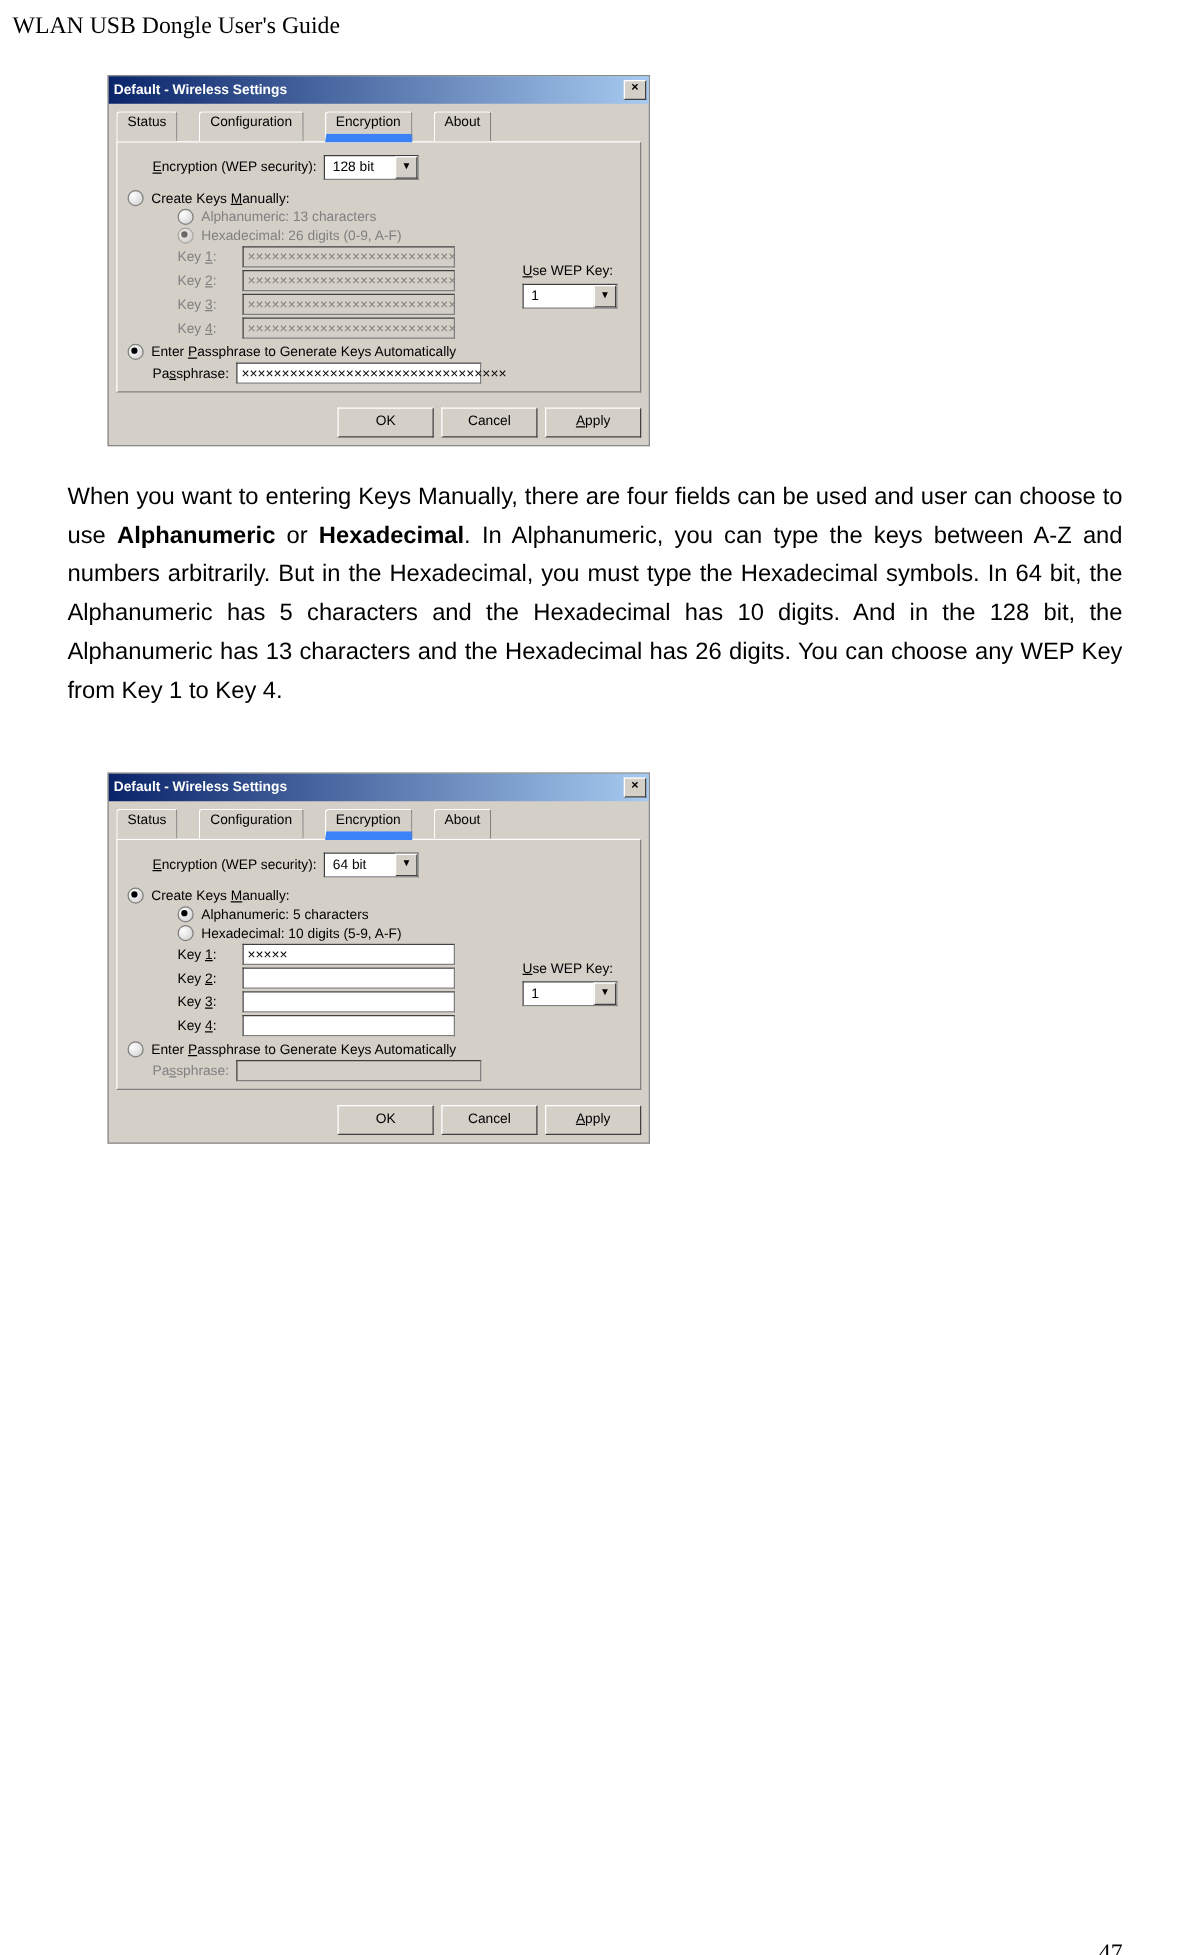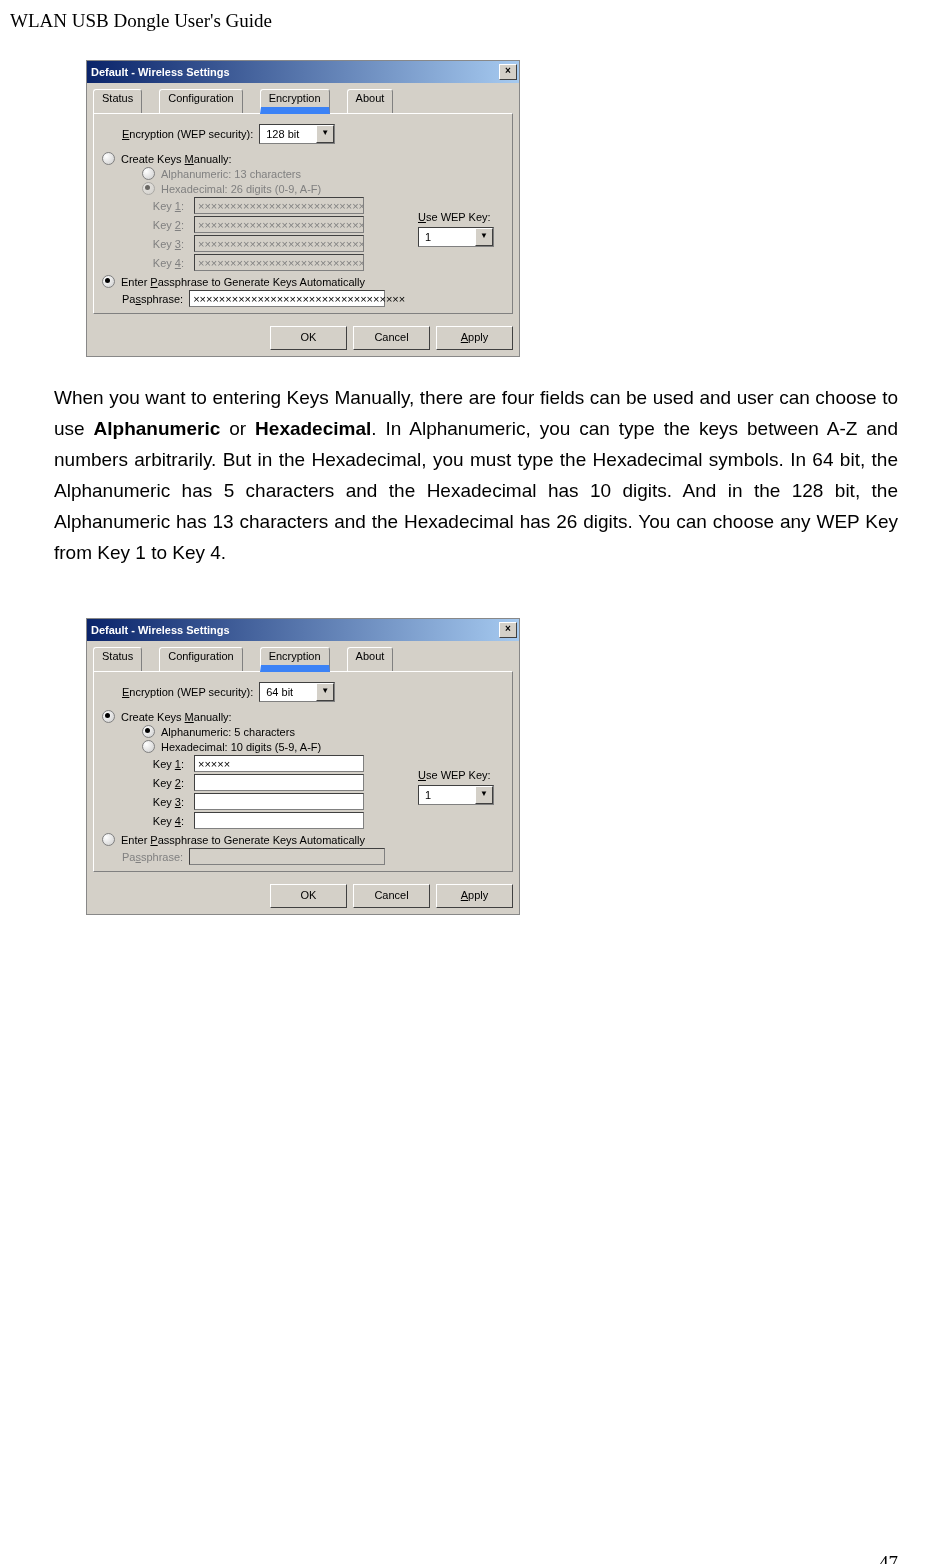--- a/index.html
+++ b/index.html
@@ -14,21 +14,21 @@
 .tab-body{margin:0 6px 6px 6px;border:1px solid #fff;border-right-color:#808080;border-bottom-color:#808080;padding:8px 8px 4px 8px;background:#d4d0c8}
 .row{display:flex;align-items:center;margin:2px 0;gap:6px}
 .sel{border:1px solid #808080;border-top-color:#404040;border-left-color:#404040;background:#fff;height:18px;display:flex;align-items:center}
 .sel-txt{padding:0 6px;width:44px}
 .sel-btn{width:16px;height:16px;background:#d4d0c8;border:1px solid #fff;border-right-color:#404040;border-bottom-color:#404040;text-align:center;font-size:8px;line-height:14px}
 .radio{width:11px;height:11px;border-radius:50%;background:radial-gradient(circle at 30% 30%,#fff,#ccc);border:1px solid #808080;position:relative;flex-shrink:0}
 .radio.sel::after{content:"";position:absolute;width:5px;height:5px;background:#000;border-radius:50%;top:2px;left:2px}
 .dim{color:#808080}
 .indent1{padding-left:20px}
 .indent2{padding-left:40px}
-.klbl{width:42px;text-align:right;margin-right:4px}
+.klbl{width:42px;text-align:left;margin-right:4px}
 .inp{border:1px solid #808080;border-top-color:#404040;border-left-color:#404040;background:#fff;height:17px;padding:0 3px;font-size:11px;box-sizing:border-box;display:flex;align-items:center}
 .inp.dis{background:#d4d0c8;color:#808080}
 .inp.wide{width:170px}
 .inp.pass{width:196px}
 .rightcol{position:absolute;right:10px;top:0}
 .keysarea{position:relative}
 .btns{display:flex;justify-content:flex-end;gap:6px;padding:6px}
 .btn{background:#d4d0c8;border:1px solid #fff;border-right-color:#404040;border-bottom-color:#404040;width:75px;height:22px;text-align:center;line-height:20px;font-size:11px}
 .section-h{font-family:Arial,sans-serif;font-size:19px;font-weight:bold;font-style:italic;margin:8px 0 24px 0}
 .body-p{font-family:Arial,sans-serif;font-size:19px;line-height:31px;text-align:justify;margin:0 0 50px 44px}

